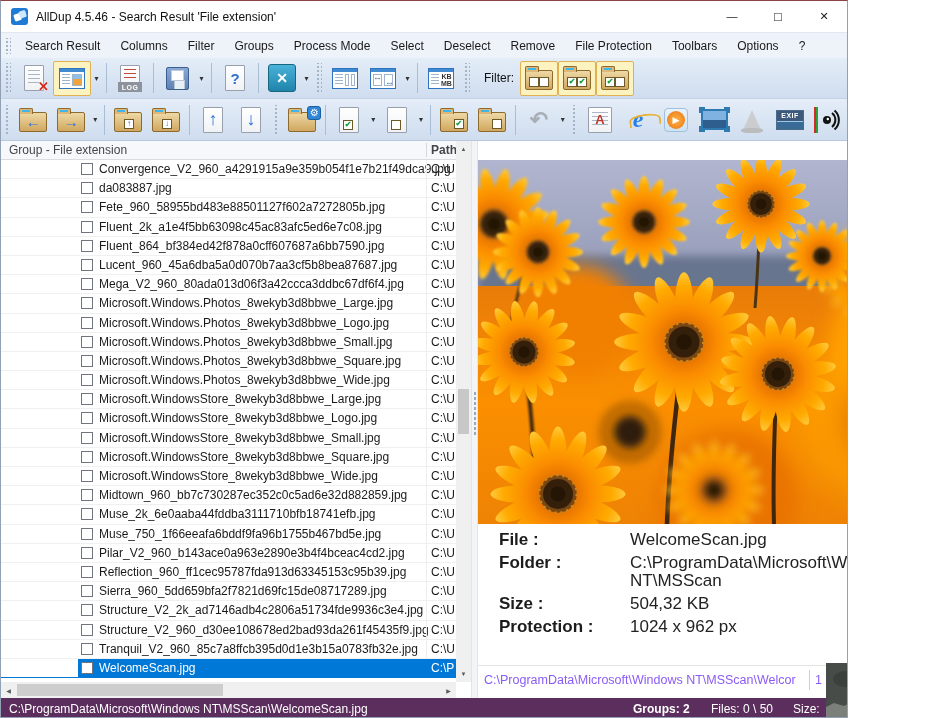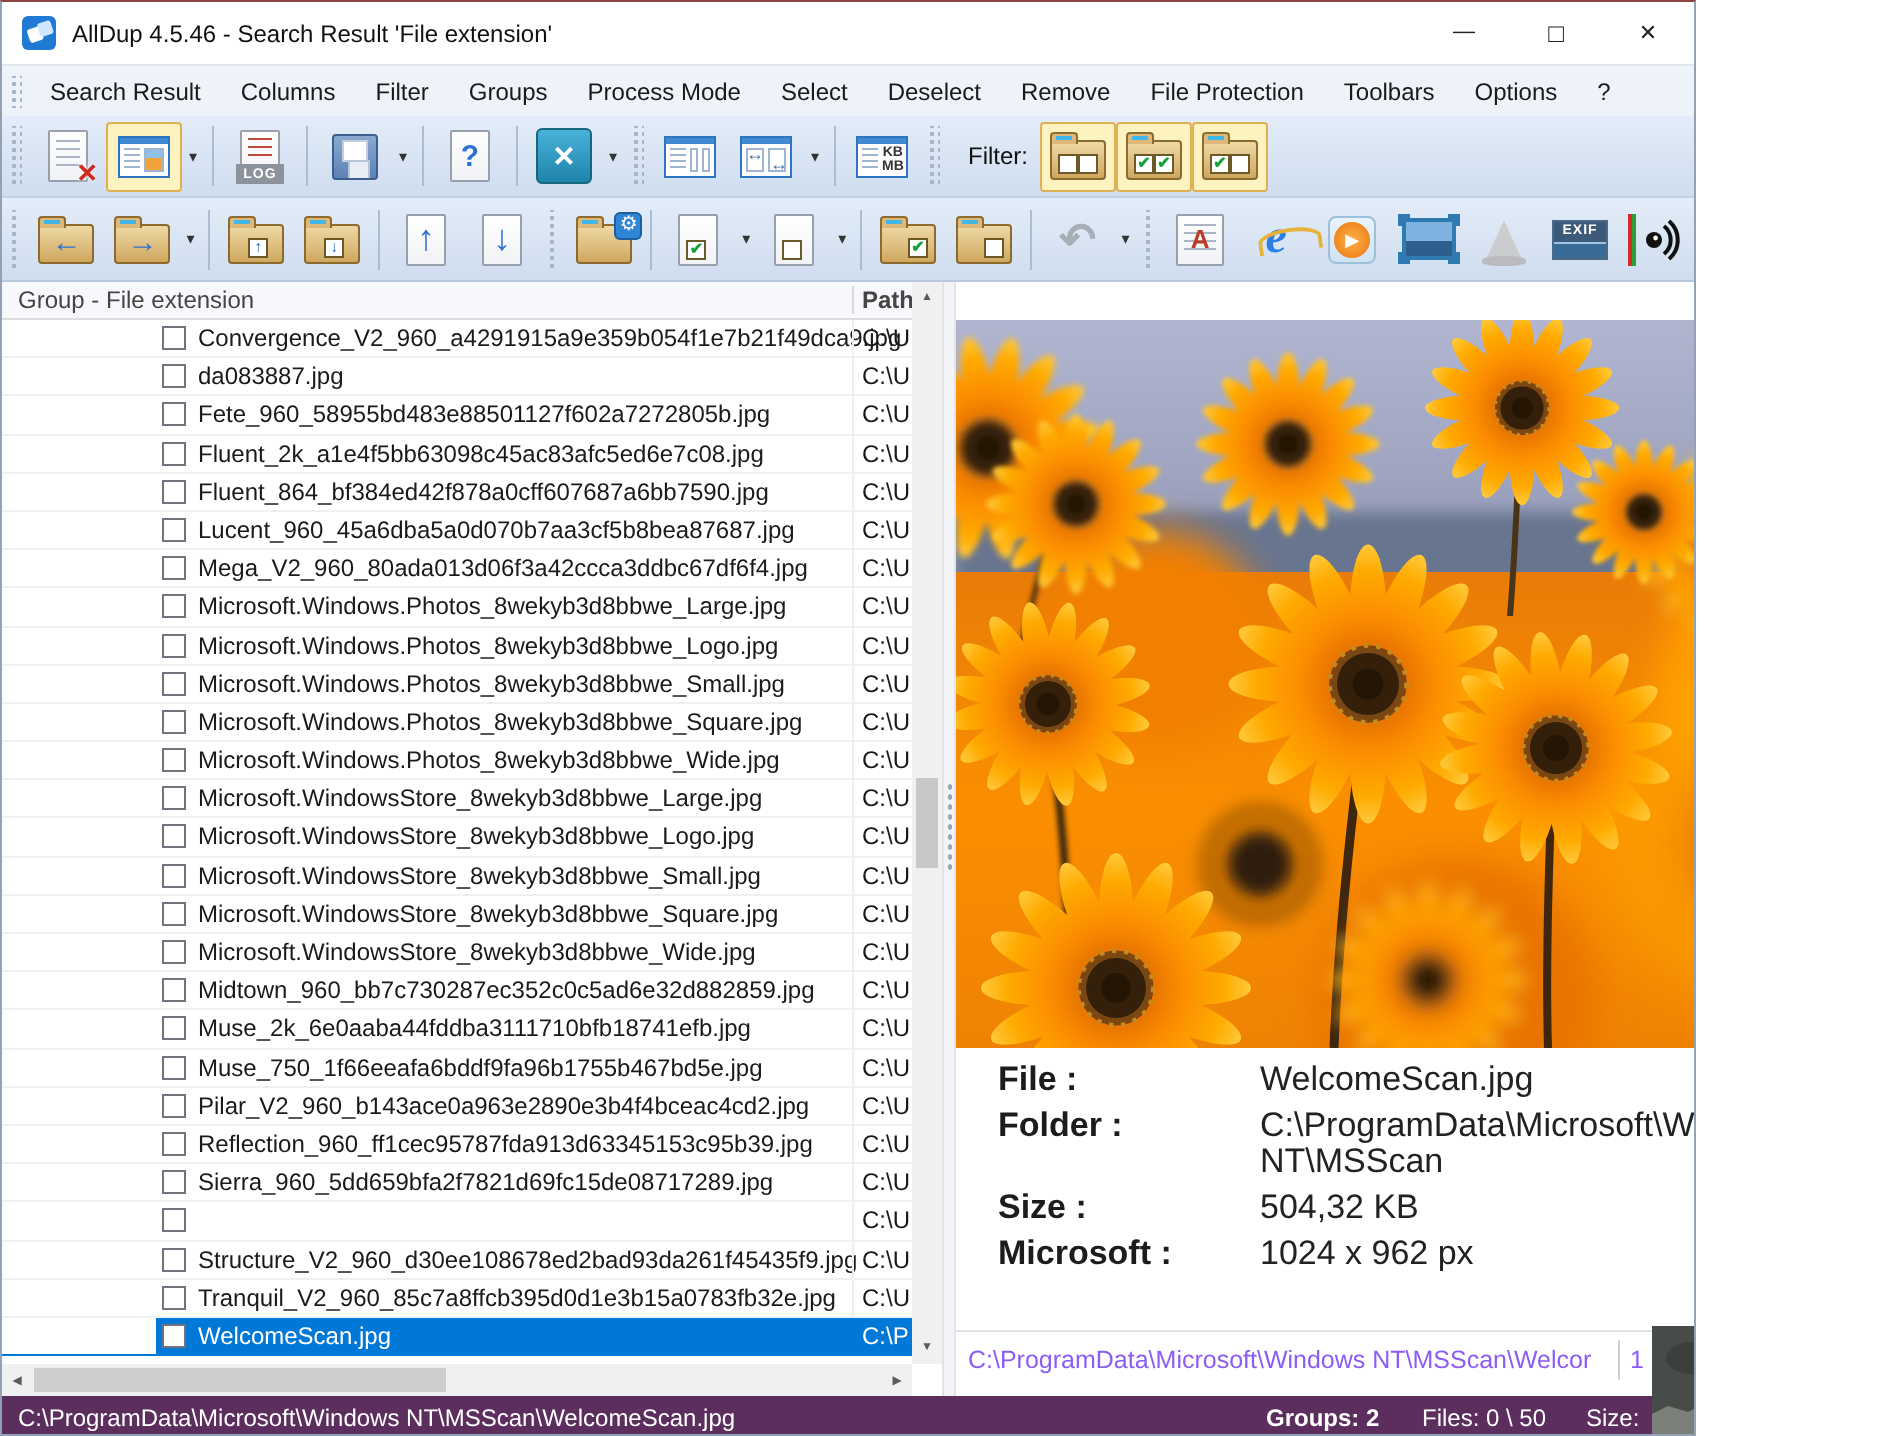--- a/index.html
+++ b/index.html
@@ -501,20 +501,21 @@
     </div>
 
     <div class="lrow">
       <span class="cb"></span>
       <span class="fname">Sierra_960_5dd659bfa2f7821d69fc15de08717289.jpg</span>
       <span class="fpath">C:\U</span>
     </div>
 
     <div class="lrow">
       <span class="cb"></span>
+      <span class="fname">Structure_V2_2k_ad7146adb4c2806a51734fde9936c3e4.jpg</span>
       <span class="fpath">C:\U</span>
     </div>
 
     <div class="lrow">
       <span class="cb"></span>
       <span class="fname">Structure_V2_960_d30ee108678ed2bad93da261f45435f9.jpg</span>
       <span class="fpath">C:\U</span>
     </div>
 
     <div class="lrow">
@@ -634,21 +635,21 @@
       </div>
       <div class="irow">
         <span class="lab">Folder :</span>
         <span class="val">C:\ProgramData\Microsoft\Windows NT\MSScan</span>
       </div>
       <div class="irow">
         <span class="lab">Size :</span>
         <span class="val">504,32 KB</span>
       </div>
       <div class="irow">
-        <span class="lab">Microsoft :</span>
+        <span class="lab">Protection :</span>
         <span class="val">1024 x 962 px</span>
       </div>
     </div>
 
     <div class="pstatus">
       <span class="ppath">C:\ProgramData\Microsoft\Windows NT\MSScan\Welcor</span>
       <span class="pdiv"></span>
       <span class="pnum">1</span>
     </div>
   </div>

